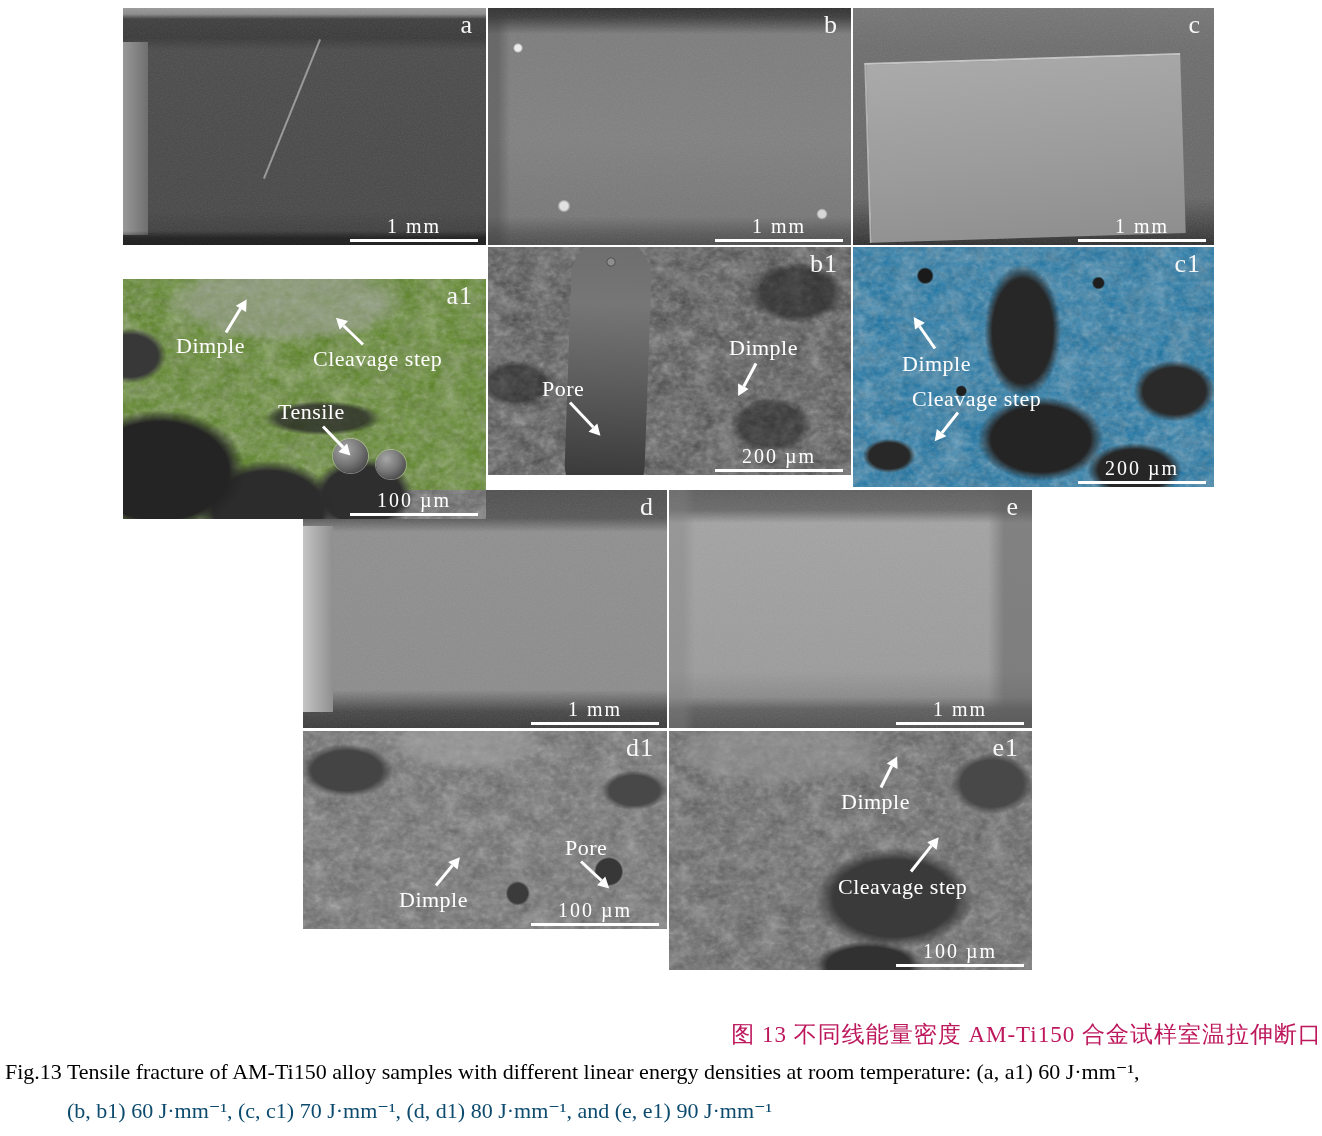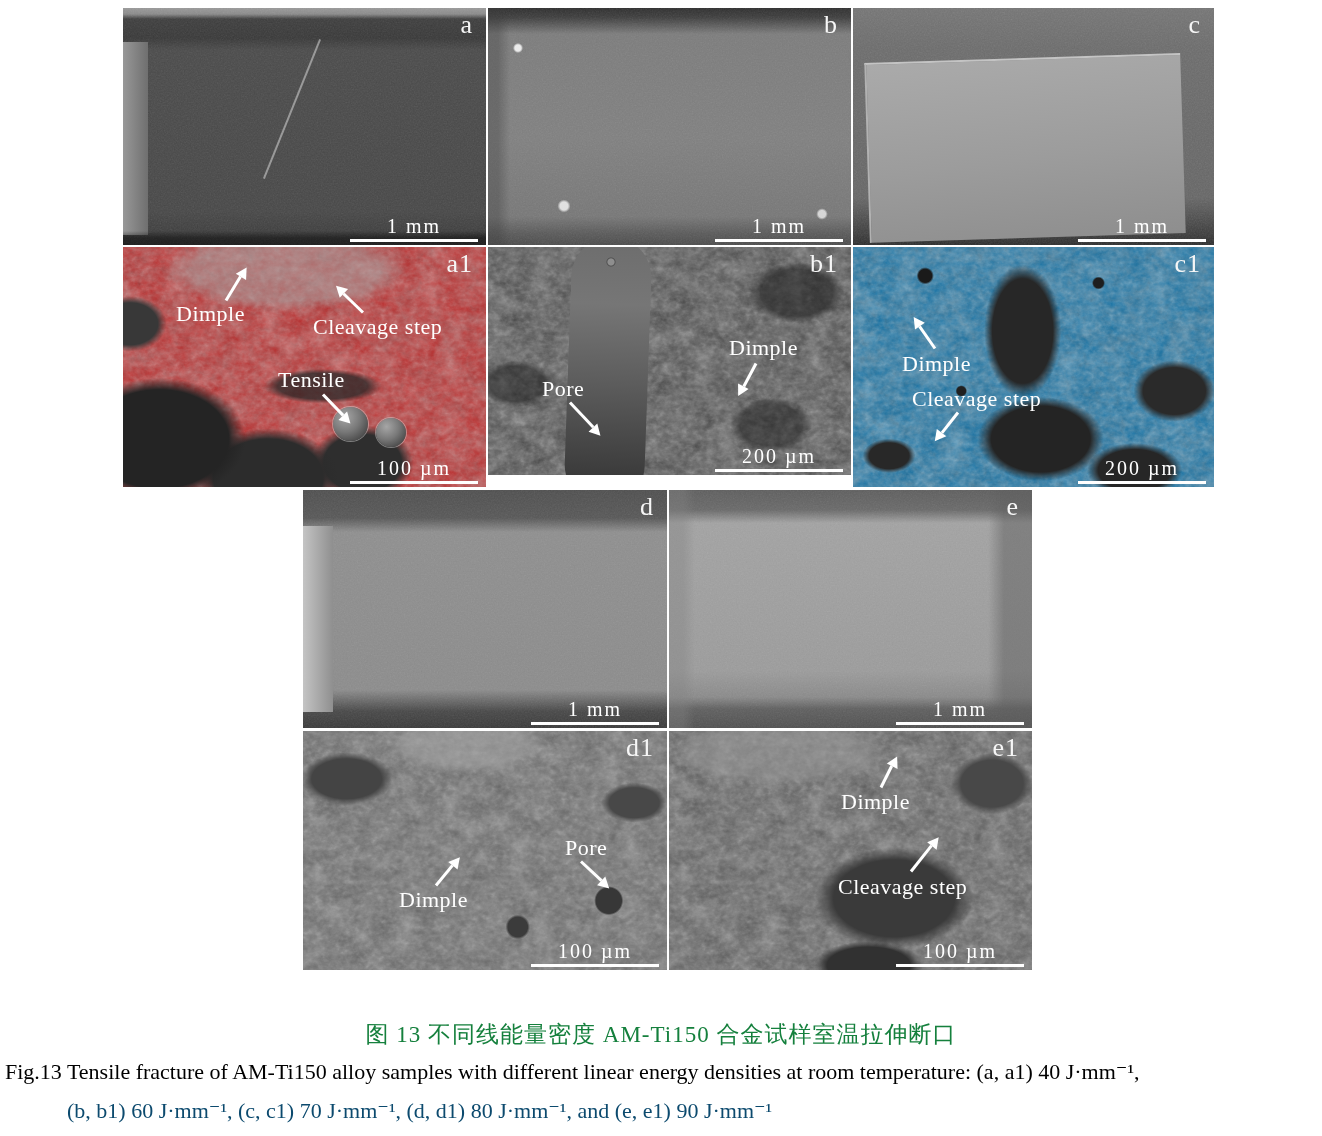--- a/index.html
+++ b/index.html
@@ -52,21 +52,21 @@
       border-top:2px solid #c4c4c4; border-left:2px solid #b2b2b2; }
 
   .pd { background:linear-gradient(180deg,#4f4f4f 0,#575757 28px,#8f8f8f 42px,#8c8c8c 84%,#474747 93%,#3a3a3a 100%); }
   .strip-d { left:0; top:36px; width:30px; bottom:16px; background:linear-gradient(90deg,#c4c4c4,#8f8f8f); }
 
   .pe { background:linear-gradient(180deg,#5e5e5e 0,#696969 20px,#a3a3a3 33px,#9c9c9c 76%,#8a8a8a 87%,#5f5f5f 92%,#505050 100%); }
   .ovl-e { background:linear-gradient(270deg, rgba(95,95,95,.5) 0 28px, transparent 44px),
                       linear-gradient(90deg, rgba(130,130,130,.4) 0 14px, transparent 26px); }
 
   
-  .pa1 { background:#b91c1c; }
+  .pa1 { background:#4d7c0f;margin-top:32px; }
   .ovl-a1 { background:
       radial-gradient(ellipse 120px 85px at 10% 80%, #242424 0 58%, rgba(36,36,36,0) 72%),
       radial-gradient(ellipse 100px 70px at 40% 96%, #2c2c2c 0 55%, transparent 70%),
       radial-gradient(ellipse 75px 55px at 66% 90%, #2e2e2e 0 52%, transparent 68%),
       radial-gradient(ellipse 55px 42px at 2% 32%, #383838 0 50%, transparent 66%),
       radial-gradient(ellipse 90px 26px at 55% 58%, rgba(40,40,40,.75) 0 50%, transparent 66%),
       radial-gradient(ellipse 170px 55px at 45% 10%, rgba(165,165,165,.5) 0 55%, transparent 72%); }
   .powder { border-radius:50%; z-index:3;
       background:radial-gradient(circle at 35% 30%, #a6a6a6, #787878 45%, #474747 82%);
       box-shadow:0 0 0 1px rgba(225,225,225,.45); }
@@ -102,22 +102,22 @@
       radial-gradient(ellipse 50px 30px at 91% 30%, #484848 0 50%, transparent 66%); }
 
   .pe1 { background:#565656; }
   .ovl-e1 { background:
       radial-gradient(ellipse 155px 45px at 30% 9%, rgba(155,155,155,.5) 0 55%, transparent 72%),
       radial-gradient(ellipse 110px 70px at 62% 70%, #3a3a3a 0 55%, transparent 72%),
       radial-gradient(ellipse 60px 45px at 89% 22%, #484848 0 52%, transparent 68%),
       radial-gradient(ellipse 80px 35px at 55% 98%, #313131 0 52%, transparent 68%); }
 
   
-  .cap-zh { position:absolute; left:0; right:0; top:1019px; text-align:center;
-      font-size:23px; color:#15803d; letter-spacing:1px; }
+  .cap-zh { position:absolute; left:0; right:0; top:1019px; text-align:right;
+      font-size:23px; color:#be185d; letter-spacing:1px; }
   .cap-en1 { position:absolute; left:5px; top:1059px; font-size:22px; color:#000; white-space:nowrap; }
   .cap-en2 { position:absolute; left:67px; top:1098px; font-size:22px; color:#0c4a6e; white-space:nowrap; }
 </style>
 </head>
 <body>
 
 <svg width="0" height="0" style="position:absolute" aria-hidden="true">
   <defs>
     <filter id="nzA" x="0" y="0" width="100%" height="100%">
       <feTurbulence type="fractalNoise" baseFrequency="0.7" numOctaves="2" seed="5" stitchTiles="stitch"></feTurbulence>
@@ -247,21 +247,21 @@
         <rect width="100%" height="100%" filter="url(#nzA)" opacity="0.14"></rect>
       </svg>
     <div class="ovl ovl-e"></div>
     <figcaption class="plabel">e</figcaption>
     <div class="sbar">
       <span class="stext">1 mm</span>
       <span class="sline"></span>
     </div>
   </figure>
 
-  <figure class="panel pd1" style="left:303px;top:731px;width:364px;height:239px">
+  <figure class="panel pd1" style="left:303px;top:731px;width:364px;height:198px">
     <svg class="noise">
       <rect width="100%" height="100%" filter="url(#nzC)" opacity="0.48"></rect>
       <rect width="100%" height="100%" filter="url(#nzB)" opacity="0.4"></rect>
     </svg>
     <div class="ovl ovl-d1"></div>
     <figcaption class="plabel">d1</figcaption>
     <span class="alabel" style="left:262px;top:105px">Pore</span>
     <div class="arr" style="left:278px;top:129px;width:28px;transform:rotate(42.9deg)"></div>
     <span class="alabel" style="left:96px;top:157px">Dimple</span>
     <div class="arr" style="left:133px;top:153px;width:26px;transform:rotate(-50.6deg)"></div>
@@ -282,16 +282,16 @@
     <div class="arr" style="left:212px;top:55px;width:24px;transform:rotate(-63.4deg)"></div>
     <span class="alabel" style="left:169px;top:144px">Cleavage step</span>
     <div class="arr" style="left:242px;top:139px;width:33px;transform:rotate(-51.6deg)"></div>
     <div class="sbar">
       <span class="stext">100 µm</span>
       <span class="sline"></span>
     </div>
   </figure>
 
   <div class="cap-zh">图 13  不同线能量密度 AM-Ti150 合金试样室温拉伸断口</div>
-  <div class="cap-en1">Fig.13  Tensile fracture of AM-Ti150 alloy samples with different linear energy densities at room temperature: (a, a1) 40 J·mm⁻¹,</div>
+  <div class="cap-en1">Fig.13  Tensile fracture of AM-Ti150 alloy samples with different linear energy densities at room temperature: (a, a1) 60 J·mm⁻¹,</div>
   <div class="cap-en2">(b, b1) 60 J·mm⁻¹, (c, c1) 70 J·mm⁻¹, (d, d1) 80 J·mm⁻¹, and (e, e1) 90 J·mm⁻¹</div>
 
 </div>
 
 </body></html>

